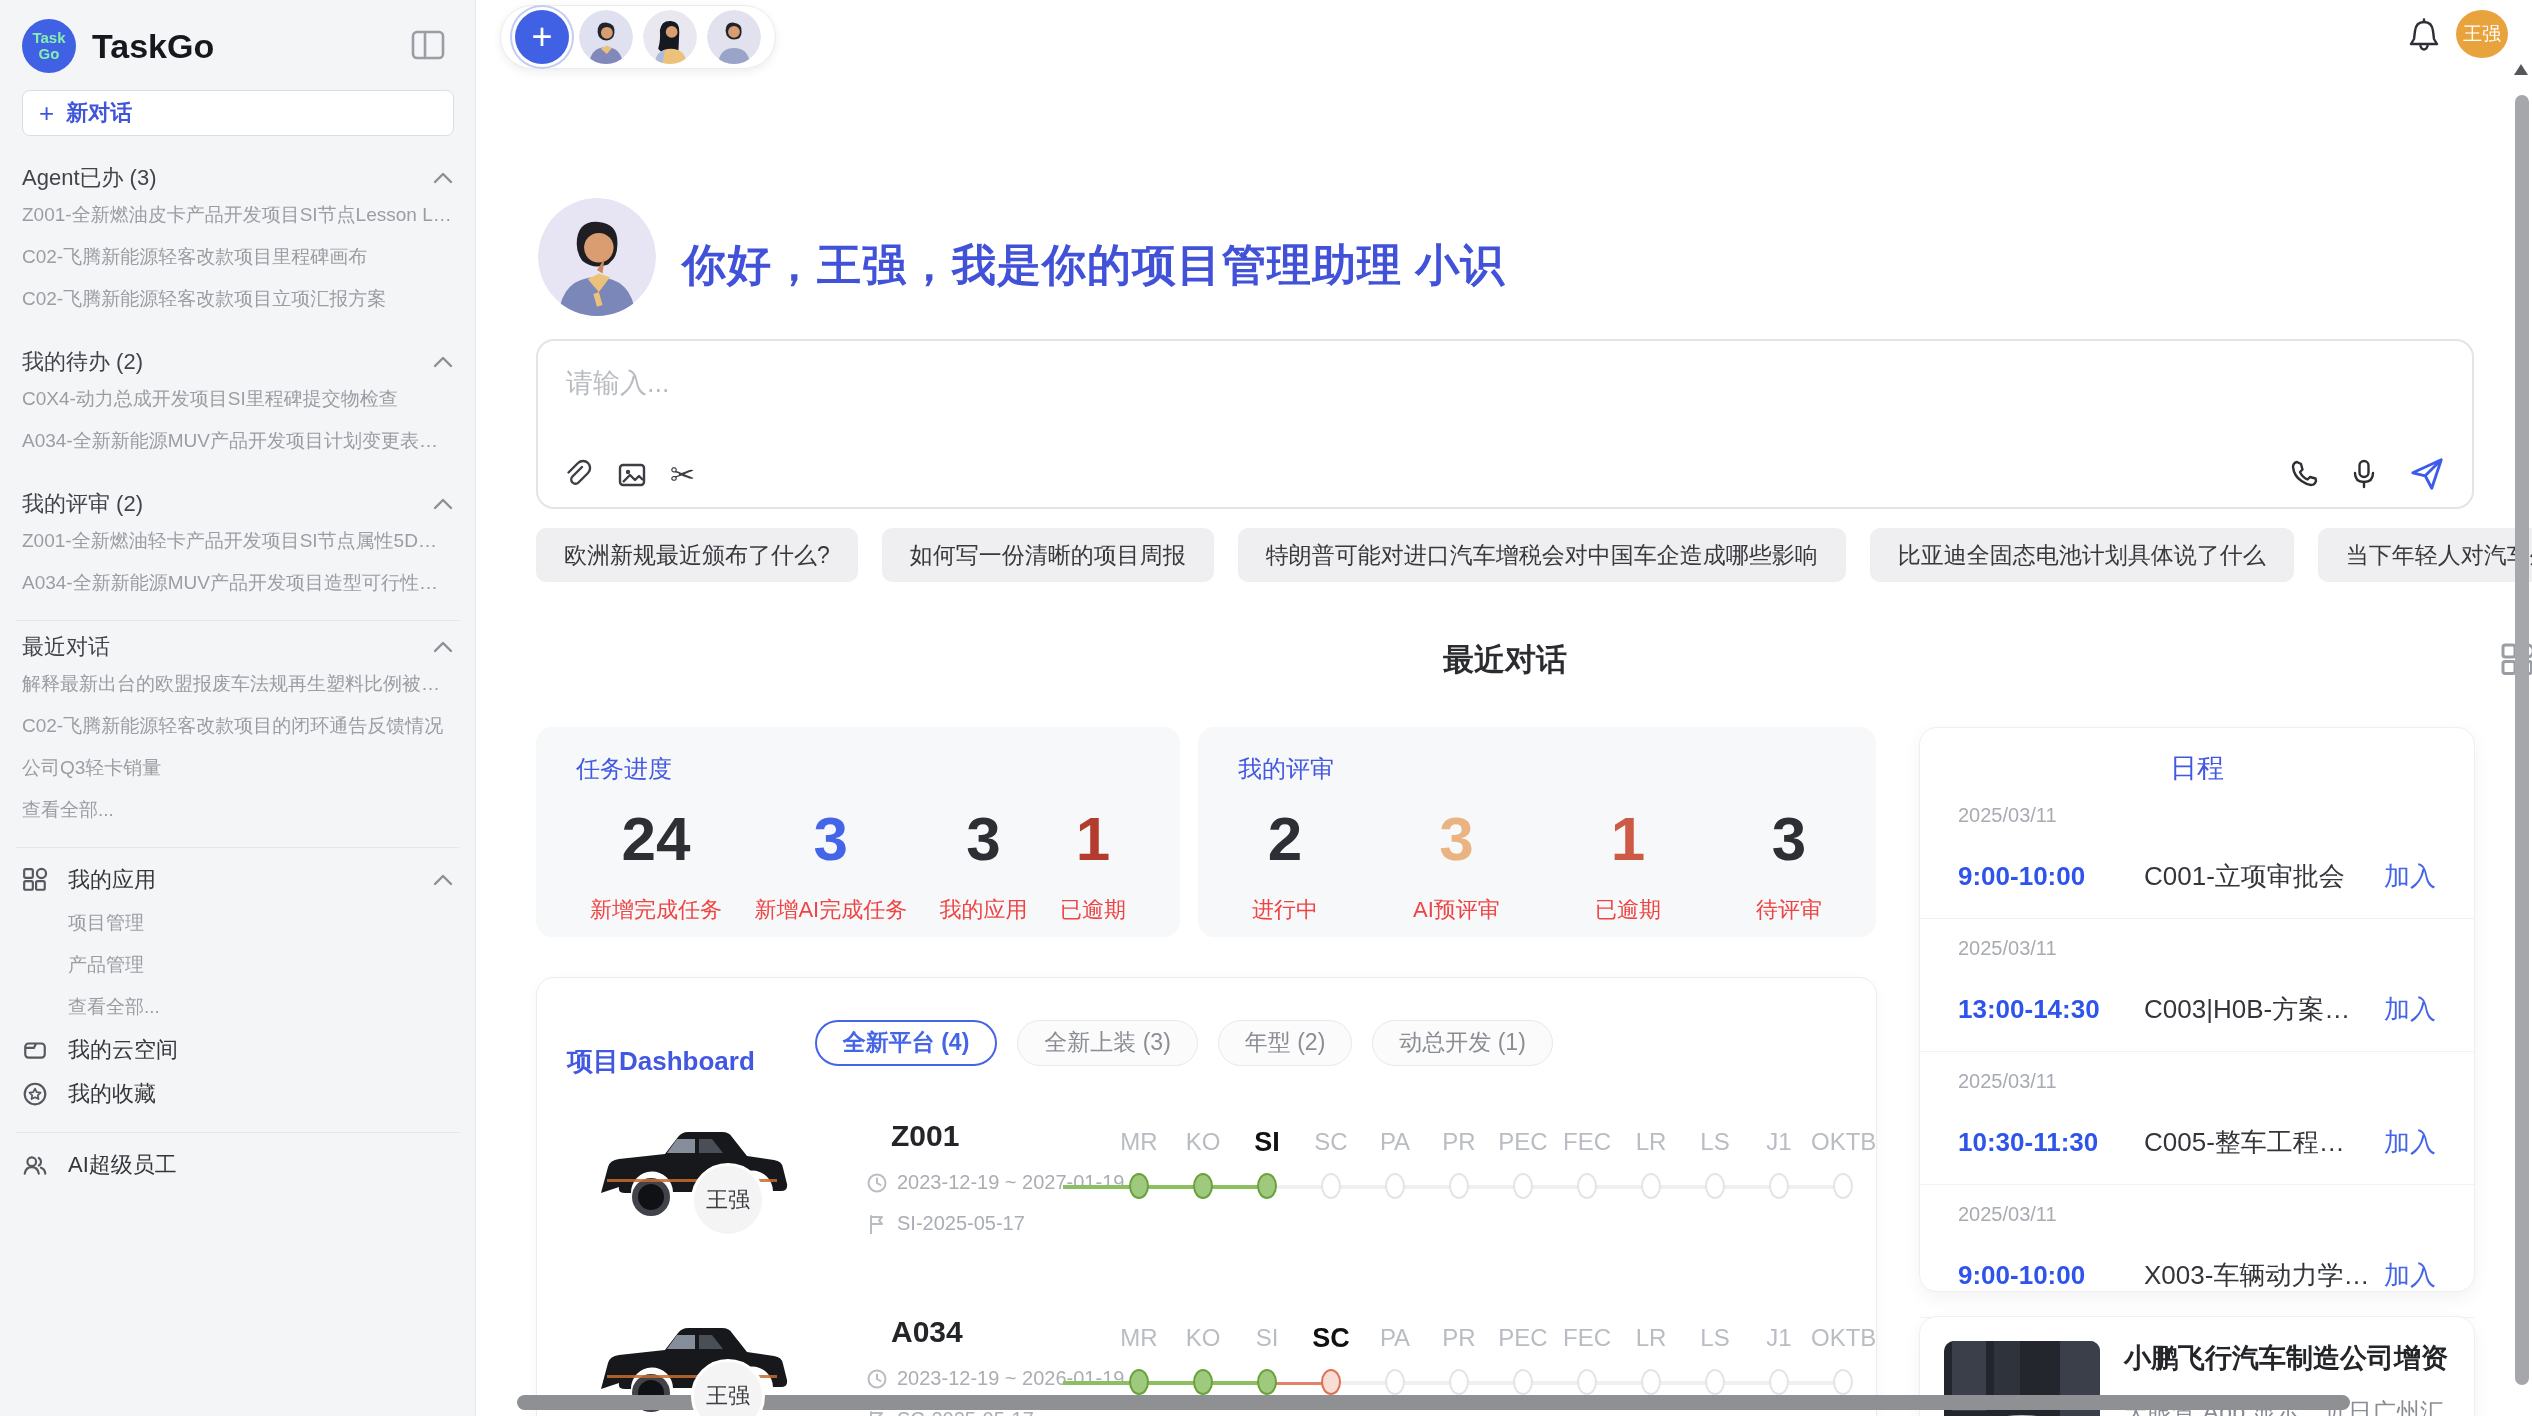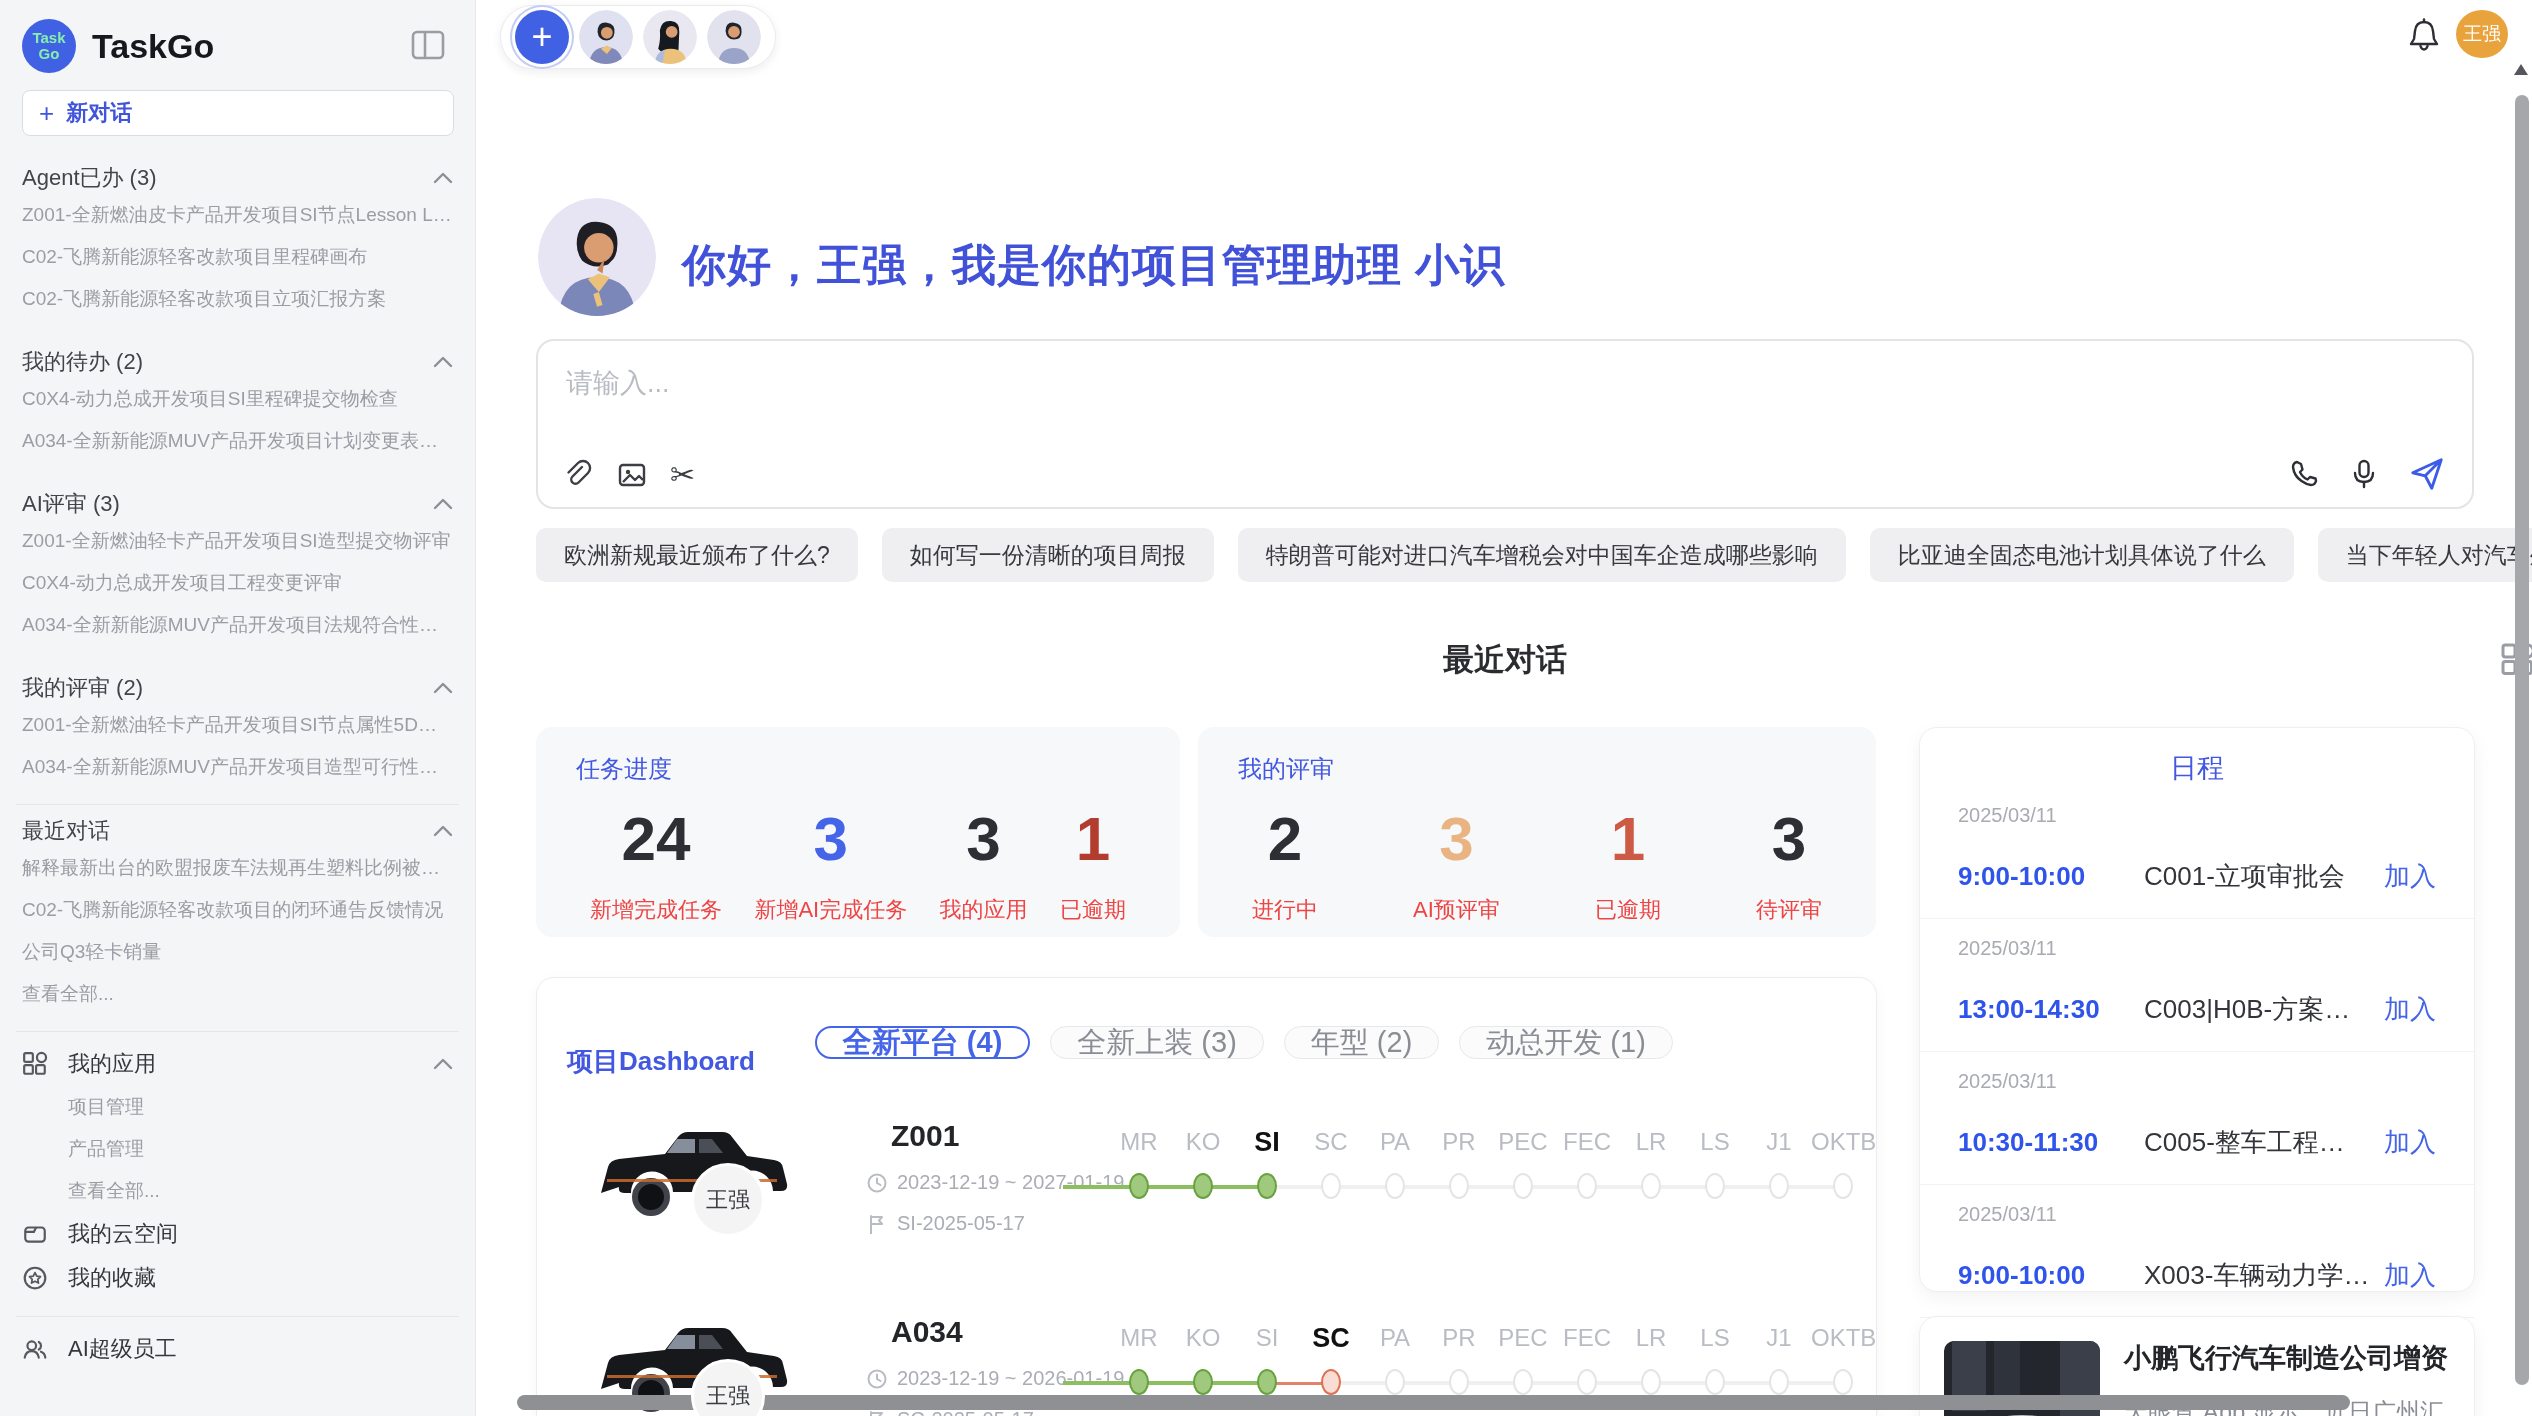--- a/index.html
+++ b/index.html
@@ -85,22 +85,22 @@
   .stat.red .num { color:#b23c2e; }
   .stat.orange .num { color:#e9b482; }
   .stat.red2 .num { color:#cd5a45; }
 
   
   .dash { position:absolute; left:60px; top:977px; width:1341px; height:560px; background:#fff;
     border:1px solid #ececee; border-radius:18px; box-shadow:0 4px 14px rgba(0,0,0,.04); padding:28px 30px; overflow:hidden; }
   .dash-head { display:flex; align-items:center; }
   .dash-title { font-size:26px; color:#4358e0; font-weight:600;margin-top:38px; }
   .dash-tabs { display:flex; gap:20px; margin-left:60px; }
-  .tab { height:33px; border-radius:23px; padding:0 26px; display:flex; align-items:center;
-    font-size:29px; color:#8a8d94; background:#fbfbfc; border:1px solid #e7e8ec; cursor:pointer; white-space:nowrap; }
+  .tab { height:46px; border-radius:23px; padding:0 26px; display:flex; align-items:center;
+    font-size:23px; color:#8a8d94; background:#fbfbfc; border:1px solid #e7e8ec; cursor:pointer; white-space:nowrap; }
   .tab.active { color:#4565e8; border:2px solid #4565e8; background:#fff; font-weight:600; }
 
   .proj-row { position:relative; height:158px; margin-top:38px; }
   .car-wrap { position:absolute; left:24px; top:0; width:200px; height:112px; }
   .owner-badge { position:absolute; left:124px; top:46px; width:74px; height:74px; border-radius:50%;
     background:#f4f4f5; border:3px solid #fff; display:flex; align-items:center; justify-content:center;
     font-size:22px; color:#3a3c41; z-index:3; }
   .proj-info { position:absolute; left:300px; top:2px; width:240px; }
   .proj-code { font-size:30px; font-weight:700; color:#232529;margin-left:24px; }
   .proj-meta { display:flex; align-items:center; gap:10px; margin-top:18px; color:#aaadb4; font-size:20px; white-space:nowrap; }
@@ -215,31 +215,20 @@
       <div class="sb-group-head">
         <span>我的待办 (2)</span>
         <svg class="chev" viewBox="0 0 20 12">
             <use href="#def-chevron-up"></use>
           </svg>
       </div>
       <div class="sb-item">C0X4-动力总成开发项目SI里程碑提交物检查</div>
       <div class="sb-item">A034-全新新能源MUV产品开发项目计划变更表编写</div>
     </div>
 
-    <div class="sb-section">
-      <div class="sb-group-head">
-        <span>AI评审 (3)</span>
-        <svg class="chev" viewBox="0 0 20 12">
-            <use href="#def-chevron-up"></use>
-          </svg>
-      </div>
-      <div class="sb-item">Z001-全新燃油轻卡产品开发项目SI造型提交物评审</div>
-      <div class="sb-item">C0X4-动力总成开发项目工程变更评审</div>
-      <div class="sb-item">A034-全新新能源MUV产品开发项目法规符合性评审</div>
-    </div>
 
     <div class="sb-section">
       <div class="sb-group-head">
         <span>我的评审 (2)</span>
         <svg class="chev" viewBox="0 0 20 12">
             <use href="#def-chevron-up"></use>
           </svg>
       </div>
       <div class="sb-item">Z001-全新燃油轻卡产品开发项目SI节点属性5D文件评审</div>
       <div class="sb-item">A034-全新新能源MUV产品开发项目造型可行性评审</div>

